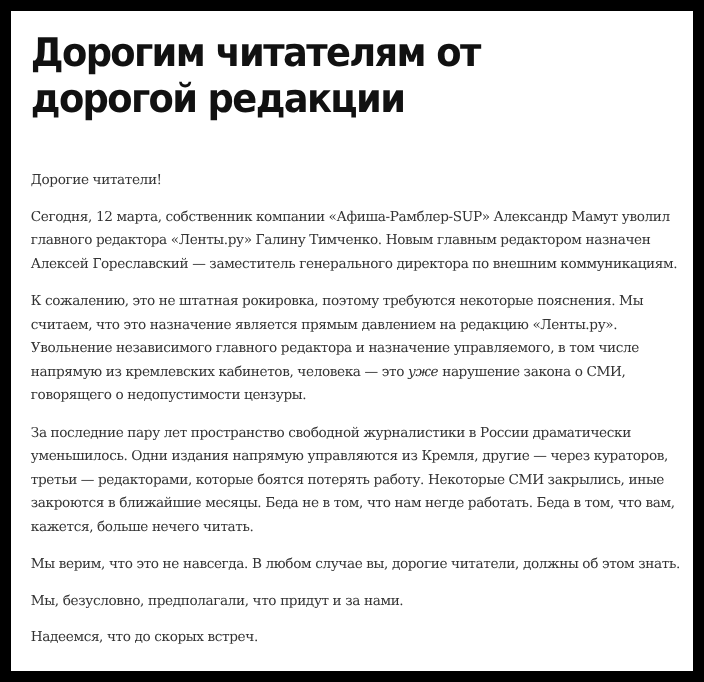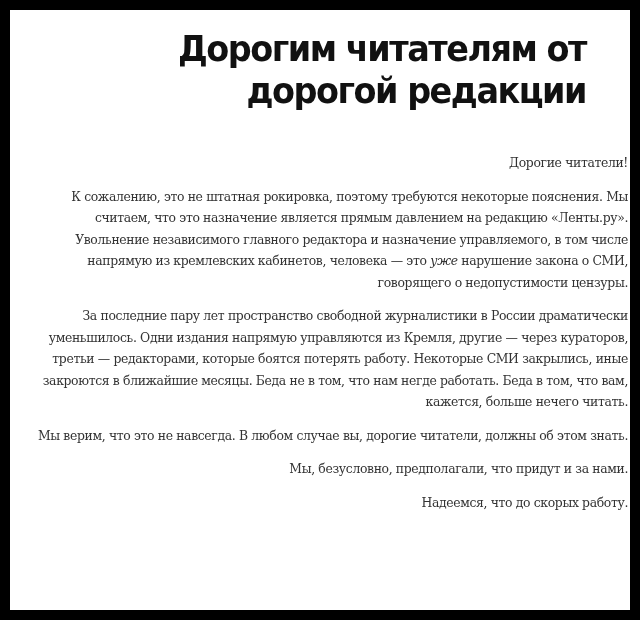--- a/index.html
+++ b/index.html
@@ -1,28 +1,29 @@
 <!DOCTYPE html>
 <html><head>
 <meta charset="utf-8">
 <style>
   html, body { margin:0; padding:0; }
   body { width:640px; height:620px; background:#000; overflow:hidden; }
-  .page { position:absolute; left:10px; top:10px; width:620px; height:600px; background:#fff; box-sizing:border-box; padding:18px 0 0 18px;text-align:right; }
+  .page { position:absolute; left:10px; top:10px; width:620px; height:600px; background:#fff; box-sizing:border-box; padding:18px 0 0 18px; }
   .title { font-family:"DejaVu Sans", sans-serif; font-weight:bold; font-size:36px; line-height:42px; color:#111; margin:0; width:600px; letter-spacing:-1.6px; transform:scaleX(0.93); transform-origin:left top; }
   .body { margin-top:40px; width:600px; font-family:"DejaVu Serif", serif; font-size:12.4px; line-height:21.5px; color:#333; letter-spacing:-0.35px; }
   .body p { margin:12px 0 11px 0; }
   em { }
 </style>
 </head>
 <body>
 
 <div class="page">
   <h1 class="title">Дорогим читателям от дорогой редакции</h1>
   <div class="body">
     <p>Дорогие читатели!</p>
+    <p>Сегодня, 12 марта, собственник компании «Афиша-Рамблер-SUP» Александр Мамут уволил главного редактора «Ленты.ру» Галину Тимченко. Новым главным редактором назначен Алексей Гореславский — заместитель генерального директора по внешним коммуникациям.</p>
     <p><span>К сожалению, это не штатная рокировка, поэтому требуются некоторые пояснения. Мы считаем, что это назначение является прямым давлением на редакцию «Ленты.ру». Увольнение независимого главного редактора и назначение управляемого, в том числе напрямую из кремлевских кабинетов, человека — это </span><em>уже</em><span> нарушение закона о СМИ, говорящего о недопустимости цензуры.</span></p>
     <p>За последние пару лет пространство свободной журналистики в России драматически уменьшилось. Одни издания напрямую управляются из Кремля, другие — через кураторов, третьи — редакторами, которые боятся потерять работу. Некоторые СМИ закрылись, иные закроются в ближайшие месяцы. Беда не в том, что нам негде работать. Беда в том, что вам, кажется, больше нечего читать.</p>
     <p>Мы верим, что это не навсегда. В любом случае вы, дорогие читатели, должны об этом знать.</p>
     <p>Мы, безусловно, предполагали, что придут и за нами.</p>
-    <p>Надеемся, что до скорых работу.</p>
+    <p>Надеемся, что до скорых встреч.</p>
   </div>
 </div>
 
 </body></html>

